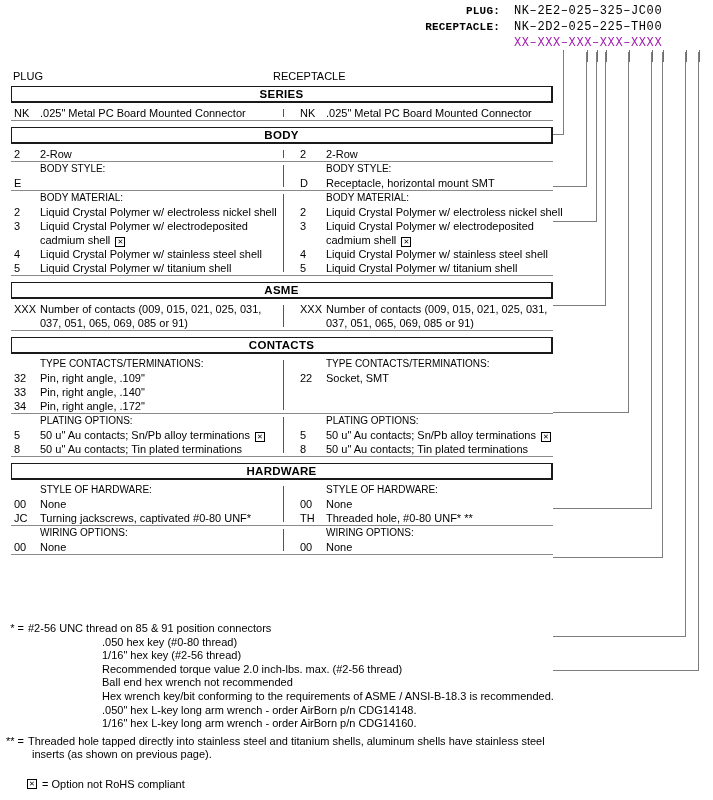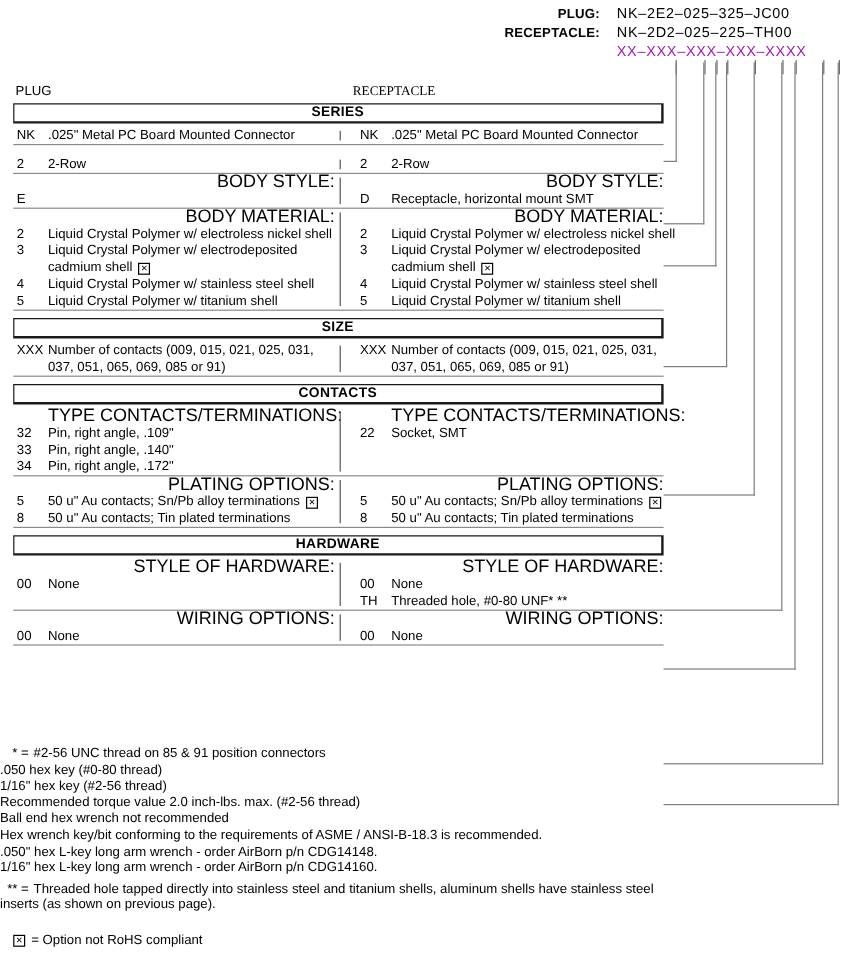--- a/index.html
+++ b/index.html
@@ -20,20 +20,21 @@
     background: #ffffff;
   }
 
   
   .pn-block {
     position: absolute;
     top: 4px;
     left: 380px;
     width: 330px;
     font-size: 11.5px;
+    font-family: Liberation Mono, monospace;
   }
   .pn-row {
     display: flex;
     align-items: baseline;
     height: 16px;
     white-space: pre;
   }
   .pn-label {
     width: 120px;
     text-align: right;
@@ -72,21 +73,21 @@
     box-sizing: border-box;
   }
 
   
   .col-caption {
     position: absolute;
     font-size: 11px;
     top: 70px;
   }
   .cap-plug  { left: 13px; }
-  .cap-recep { left: 294px; font-family: Liberation Serif, serif; }
+  .cap-recep { left: 273px; }
 
   
   .table-area {
     position: absolute;
     left: 0;
     top: 86px;
     width: 560px;
   }
 
   .sec-header {
@@ -125,25 +126,24 @@
   .gcol.right { width: 270px; padding-left: 14px; }
   .divider {
     position: absolute;
     left: 0px;
     top: 3px;
     bottom: 3px;
     border-left: 1.2px solid #555;
   }
 
   .sub-title {
-    font-size: 15px;
+    font-size: 10px;
     padding-left: 29px;
     line-height: 14px;
     white-space: nowrap;
-    text-align: right;
   }
   .opt {
     display: flex;
     font-size: 11px;
     line-height: 14px;
     white-space: nowrap;
   }
   .opt .code {
     width: 29px;
     flex: 0 0 29px;
@@ -188,27 +188,30 @@
   }
   .fn-mark {
     width: 28px;
     flex: 0 0 28px;
     text-align: right;
     padding-right: 4px;
     box-sizing: border-box;
   }
   .fn-text { flex: 1 1 auto; white-space: pre-wrap; }
   .fn-sub {
+    padding-left: 60px;
     white-space: pre;
+    margin-left: 42px;
   }
   .fn-cont {
+    padding-left: 32px;
   }
   .rohs-note {
     position: absolute;
-    left: 11px;
+    left: 27px;
     top: 778px;
     font-size: 11px;
     display: flex;
     align-items: center;
   }
   .rohs-note .rohs { margin-left: 0; margin-right: 5px; }
 </style>
 </head>
 <body>
 
@@ -276,20 +279,21 @@
           <div class="divider"></div>
           <div class="opt">
             <span class="code">NK</span>
             <span class="desc">.025" Metal PC Board Mounted Connector</span>
           </div>
         </div>
       </div>
     </div>
 
     <div class="spacer-sm"></div>
+    <div class="sec-header">BODY</div>
     <div class="spacer-xs"></div>
     <div class="group ruled">
       <div class="group-inner">
         <div class="gcol left">
           <div class="opt">
             <span class="code">2</span>
             <span class="desc">2-Row</span>
           </div>
         </div>
         <div class="gcol right">
@@ -361,21 +365,21 @@
           </div>
           <div class="opt">
             <span class="code">5</span>
             <span class="desc">Liquid Crystal Polymer w/ titanium shell</span>
           </div>
         </div>
       </div>
     </div>
 
     <div class="spacer-sm"></div>
-    <div class="sec-header">SIZE</div>
+    <div class="sec-header">ASME</div>
     <div class="spacer-xs"></div>
     <div class="group ruled">
       <div class="group-inner">
         <div class="gcol left">
           <div class="opt">
             <span class="code">XXX</span>
             <span class="desc">Number of contacts (009, 015, 021, 025, 031,</span>
           </div>
           <div class="cont">037, 051, 065, 069, 085 or 91)</div>
         </div>
@@ -454,20 +458,24 @@
     <div class="spacer-sm"></div>
     <div class="sec-header">HARDWARE</div>
     <div class="spacer-xs"></div>
     <div class="group ruled">
       <div class="group-inner">
         <div class="gcol left">
           <div class="sub-title">STYLE OF HARDWARE:</div>
           <div class="opt">
             <span class="code">00</span>
             <span class="desc">None</span>
+          </div>
+          <div class="opt">
+            <span class="code">JC</span>
+            <span class="desc">Turning jackscrews, captivated #0-80 UNF*</span>
           </div>
         </div>
         <div class="gcol right">
           <div class="divider"></div>
           <div class="sub-title">STYLE OF HARDWARE:</div>
           <div class="opt">
             <span class="code">00</span>
             <span class="desc">None</span>
           </div>
           <div class="opt">

